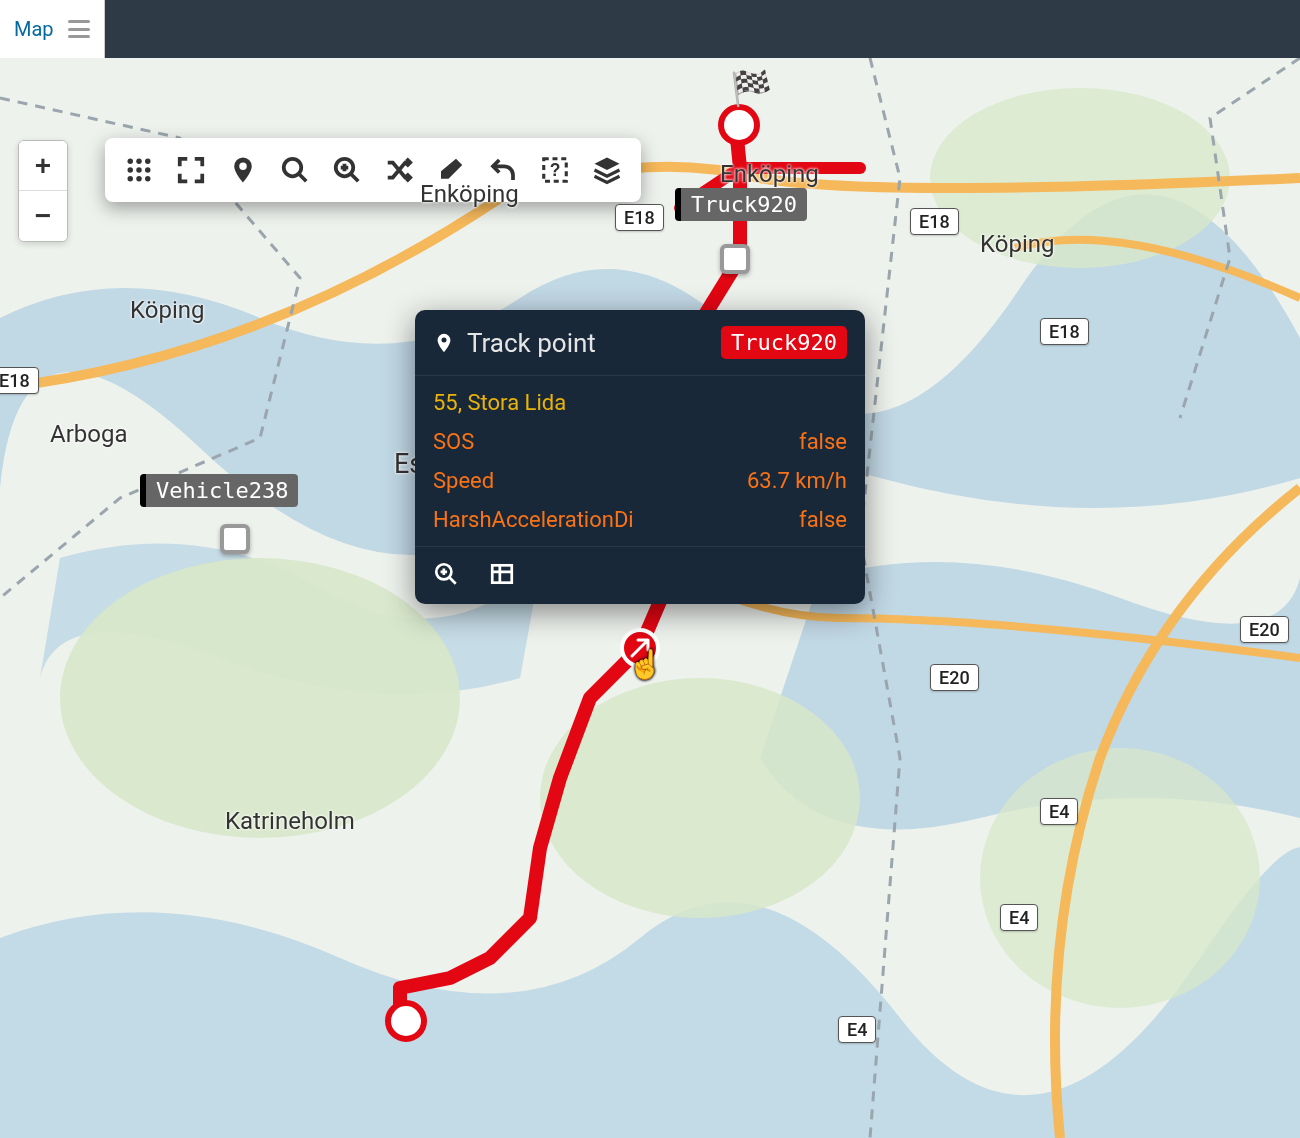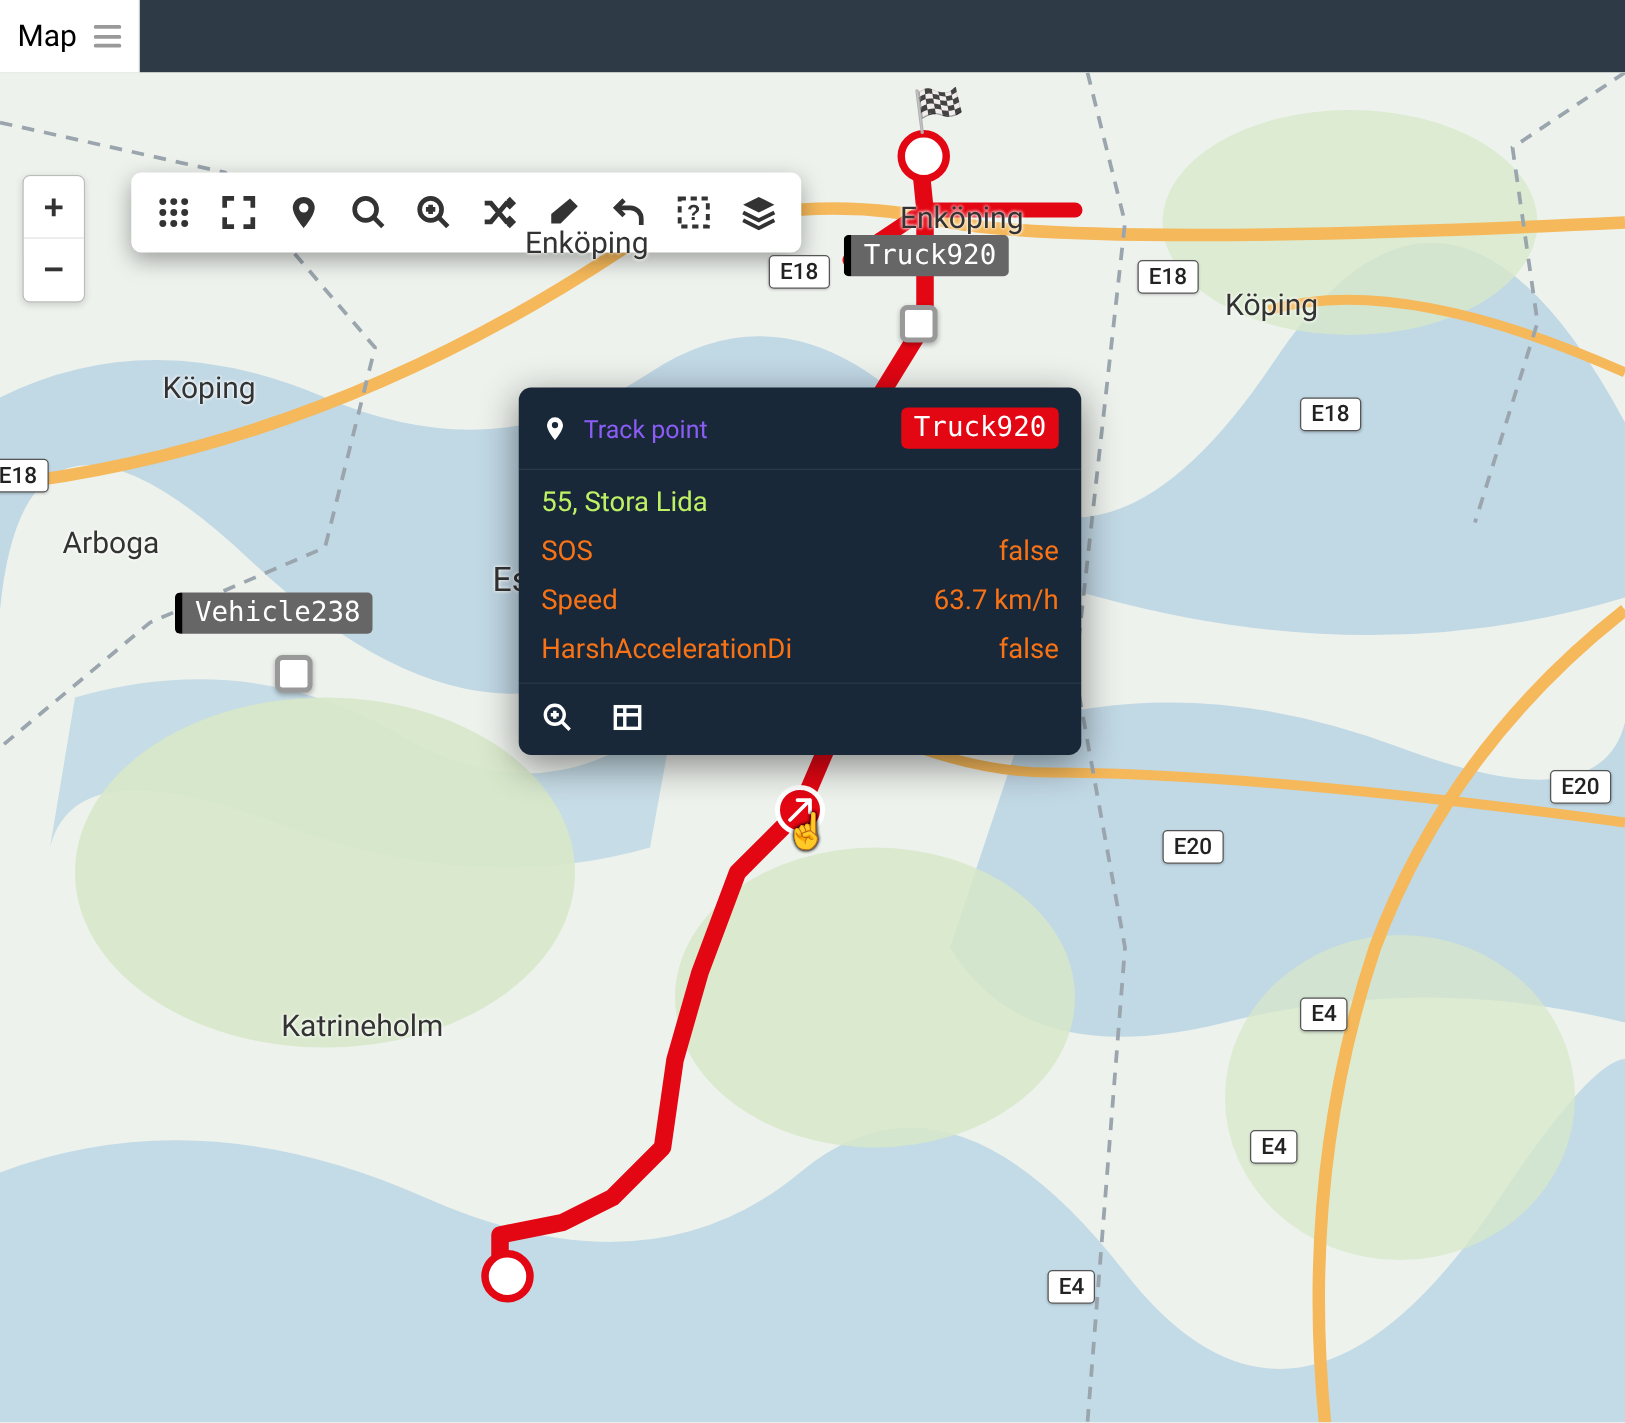--- a/index.html
+++ b/index.html
@@ -1,18 +1,18 @@
 <!DOCTYPE html>
 <html><head>
 <meta charset="utf-8">
 <style>
   html,body{margin:0;padding:0;width:1300px;height:1138px;font-family:-apple-system,"Segoe UI",Roboto,Arial,sans-serif;overflow:hidden;background:#e9efe8;}
   .app{position:relative;width:1300px;height:1138px;}
   .topbar{position:absolute;top:0;left:0;right:0;height:58px;background:#2e3b47;}
-  .map-menu{position:absolute;top:0;left:0;height:58px;background:#fff;border:1px solid #ccc;border-top:none;border-left:none;display:flex;align-items:center;padding:0 14px;gap:14px;font-size:24px;color:#000000;cursor:pointer;}
+  .map-menu{position:absolute;top:0;left:0;height:58px;background:#fff;border:1px solid #ccc;border-top:none;border-left:none;display:flex;align-items:center;padding:0 14px;gap:14px;font-size:20px;color:#0369a1;cursor:pointer;}
   .hamburger{width:22px;height:18px;display:flex;flex-direction:column;justify-content:space-between;}
   .hamburger span{height:3px;background:#999;border-radius:2px;}
 
   .map-area{position:absolute;top:58px;left:0;right:0;bottom:0;background:#eef2ed;overflow:hidden;}
   .map-svg{position:absolute;inset:0;width:100%;height:100%;}
 
   .zoom-ctrl{position:absolute;top:82px;left:18px;width:48px;background:#fff;border:1px solid #bbb;border-radius:6px;box-shadow:0 2px 6px rgba(0,0,0,0.15);overflow:hidden;}
   .zoom-ctrl button{display:block;width:100%;height:50px;border:none;background:#fff;font-size:28px;font-weight:bold;color:#333;cursor:pointer;line-height:1;}
   .zoom-ctrl button:first-child{border-bottom:1px solid #ddd;}
 
@@ -28,24 +28,24 @@
 
   .vehicle-marker{position:absolute;width:22px;height:22px;border-radius:6px;background:#fff;border:4px solid #999;box-shadow:0 2px 4px rgba(0,0,0,0.3);}
 
   .finish-flag{position:absolute;font-size:34px;}
   .endpoint{position:absolute;width:30px;height:30px;border:6px solid #e30613;border-radius:50%;background:#fff;}
 
   .cursor-icon{position:absolute;font-size:28px;pointer-events:none;}
 
   .popup{position:absolute;top:310px;left:415px;width:450px;background:#182838;border-radius:10px;box-shadow:0 8px 30px rgba(0,0,0,0.45);color:#cfd6db;overflow:hidden;}
   .popup-header{display:flex;align-items:center;padding:16px 18px;gap:12px;border-bottom:1px solid rgba(255,255,255,0.08);}
-  .popup-header .title{font-size:20px;color:#8b5cf6;flex:1;}
+  .popup-header .title{font-size:26px;color:#e5e5e5;flex:1;}
   .badge{background:#e30613;color:#fff;padding:4px 10px;border-radius:5px;font-size:22px;font-family:ui-monospace,Consolas,monospace;}
   .popup-body{padding:14px 18px 0;max-height:190px;overflow:hidden;}
-  .addr{font-size:22px;margin-bottom:14px;color:#bef264;}
+  .addr{font-size:22px;margin-bottom:14px;color:#eab308;}
   .row{display:flex;justify-content:space-between;font-size:22px;margin-bottom:14px;color:#f97316;}
   .popup-footer{border-top:1px solid rgba(255,255,255,0.08);padding:10px 14px;display:flex;gap:22px;}
   .popup-footer button{background:transparent;border:none;color:#fff;cursor:pointer;padding:4px;}
   .popup-footer svg{width:26px;height:26px;}
   .pin-ico{width:22px;height:22px;}
 
 </style>
 </head>
 <body>
 <div class="app">

